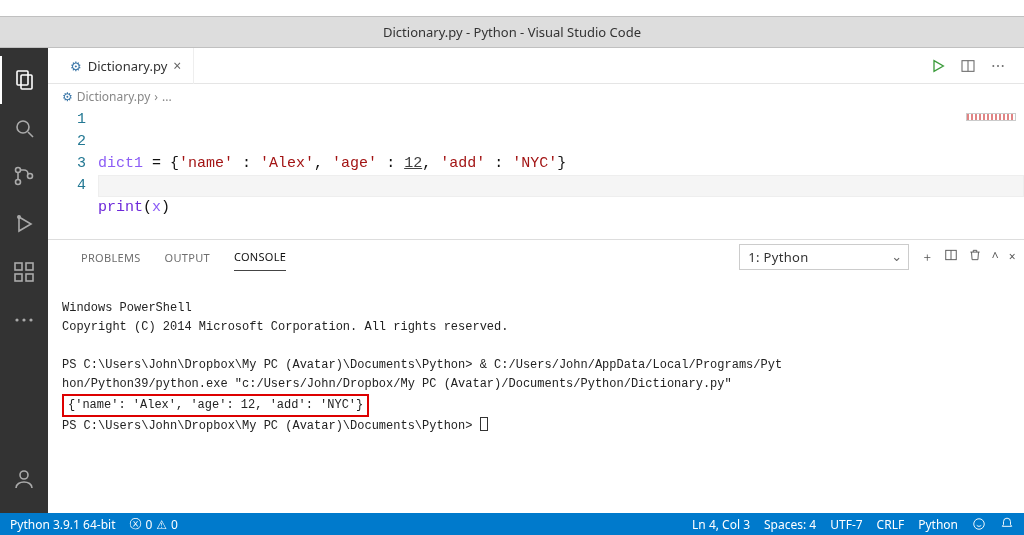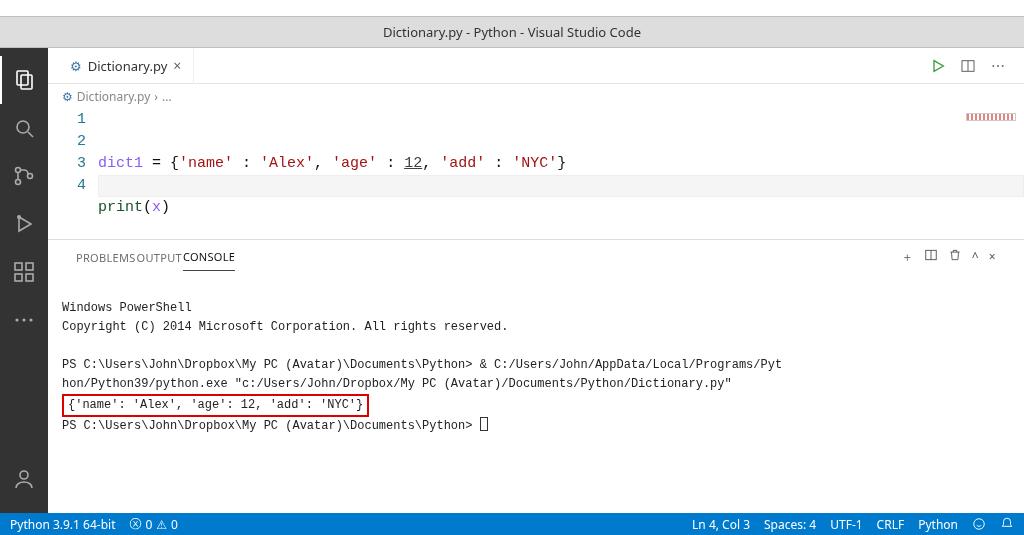--- a/index.html
+++ b/index.html
@@ -107,46 +107,47 @@
   position: absolute;
   left: 0; right: 0;
   height: 22px;
   background: #f5f5f5;
   border: 1px solid #eee;
 }
 .tok-ident { color: #8b5cf6; }
 .tok-op { color: #111; }
 .tok-str { color: #a31515; }
 .tok-num { color: #404040; text-decoration: underline; }
-.tok-kw { color: #14532d; }
+.tok-kw { color: #6d28d9; }
 .tok-comment { color: #008000; }
 .minimap {
   position: absolute;
   top: 4px; right: 8px;
   width: 50px; height: 8px;
   border: 1px solid #aaa;
   background: repeating-linear-gradient(90deg,#c33,#c33 2px,#fff 2px,#fff 4px);
   opacity: .6;
 }
 .panel {
   flex: 1;
   border-top: 1px solid #ddd;
   display: flex;
   flex-direction: column;
   min-height: 0;
 }
 .panel-tabs {
   height: 34px;
   display: flex;
   align-items: center;
-  gap: 1px;
-  padding: 0 28px;
+  gap: 24px;
+  padding: 0 8px;
   color: #6e6e6e;
   font-size: 11px;
   letter-spacing: .3px;
+  margin-left: 25px;
 }
 .panel-tab { cursor: pointer; padding: 6px 0; }
 .panel-tab.active { color: #111; border-bottom: 1px solid #444; }
 .panel-right {
   margin-left: auto;
   display: flex;
   align-items: center;
   gap: 12px;
   color: #333;
   font-size: 12px;
@@ -323,20 +324,23 @@
         </div>
       </div>
     </div>
 
     <div class="panel">
       <div class="panel-tabs">
         <div class="panel-tab">PROBLEMS</div>
         <div class="panel-tab">OUTPUT</div>
         <div class="panel-tab active">CONSOLE</div>
         <div class="panel-right">
+          <div class="panel-select">
+            <span>1: Python</span>
+          </div>
           <div class="panel-icons">
             <span>＋</span>
             <span>
               <svg width="14" height="14" viewBox="0 0 24 24" fill="none" stroke="currentColor" stroke-width="1.6">
                   <rect x="3" y="4" width="18" height="16"></rect>
                   <line x1="12" y1="4" x2="12" y2="20"></line>
                 </svg>
             </span>
             <span>
               <svg width="14" height="14" viewBox="0 0 24 24" fill="none" stroke="currentColor" stroke-width="1.6">
@@ -369,21 +373,21 @@
     <div class="sb-item">
       <span>ⓧ</span>
         <span>0</span>
       <span>⚠</span>
         <span>0</span>
     </div>
   </div>
   <div class="sb-right">
     <div class="sb-item">Ln 4, Col 3</div>
     <div class="sb-item">Spaces: 4</div>
-    <div class="sb-item">UTF-1</div>
+    <div class="sb-item">UTF-7</div>
     <div class="sb-item">CRLF</div>
     <div class="sb-item">Python</div>
     <div class="sb-item">
       <svg width="14" height="14" viewBox="0 0 24 24" fill="none" stroke="currentColor" stroke-width="1.6">
           <circle cx="12" cy="12" r="9"></circle>
           <path d="M8 14s1.5 2 4 2 4-2 4-2M9 10h.01M15 10h.01"></path>
         </svg>
     </div>
     <div class="sb-item">
       <svg width="14" height="14" viewBox="0 0 24 24" fill="none" stroke="currentColor" stroke-width="1.6">

